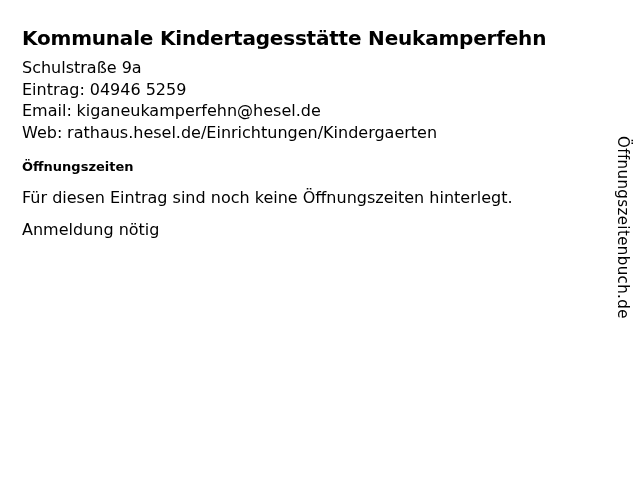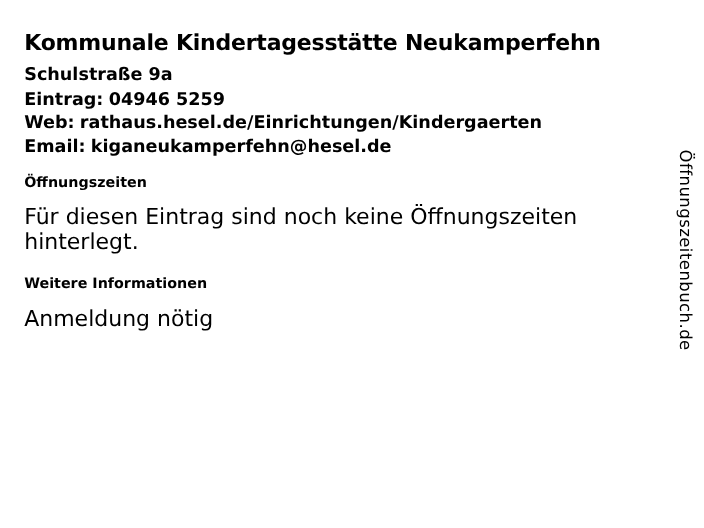--- a/index.html
+++ b/index.html
@@ -26,34 +26,33 @@
     margin: 12px 0 0 0;
     font-size: 20px;
     line-height: 24px;
     font-weight: bold;
     letter-spacing: -0.2px;
   }
   .contact-block {
     margin-top: 7px;
     font-size: 16px;
     line-height: 21.5px;
-    font-weight: bold;
   }
   .contact-line .lbl {
     margin-right: 0.30em;
   }
   .section-heading {
     margin: 13px 0 0 0;
     font-size: 13px;
     line-height: 21px;
     font-weight: bold;
   }
   .section-note {
     margin: 10px 0 0 0;
-    font-size: 20px;
+    font-size: 16px;
     line-height: 21.5px;
   }
   .section-heading.more-info {
     margin-top: 18px;
   }
   .brand-vertical {
     position: absolute;
     top: 136px;
     right: 8px;
     writing-mode: vertical-rl;
@@ -74,30 +73,29 @@
   <h1 class="page-title">Kommunale Kindertagesstätte Neukamperfehn</h1>
 
   <div class="contact-block">
     <div class="contact-line">
       <span>Schulstraße 9a</span>
     </div>
     <div class="contact-line">
       <span class="lbl">Eintrag:</span><span>04946 5259</span>
     </div>
     <div class="contact-line">
-      <span class="lbl">Web:</span><span>rathaus.hesel.de/Einrichtungen/Kindergaerten</span>
+      <span class="lbl">Email:</span><span>kiganeukamperfehn@hesel.de</span>
     </div>
     <div class="contact-line">
-      <span class="lbl">Email:</span><span>kiganeukamperfehn@hesel.de</span>
+      <span class="lbl">Web:</span><span>rathaus.hesel.de/Einrichtungen/Kindergaerten</span>
     </div>
   </div>
 
   <h2 class="section-heading">Öffnungszeiten</h2>
 
   <p class="section-note">Für diesen Eintrag sind noch keine Öffnungszeiten hinterlegt.</p>
 
-  <h2 class="section-heading more-info">Weitere Informationen</h2>
 
   <p class="section-note">Anmeldung nötig</p>
 
 </div>
 
 <a class="brand-vertical">Öffnungszeitenbuch.de</a>
 
 </body></html>

